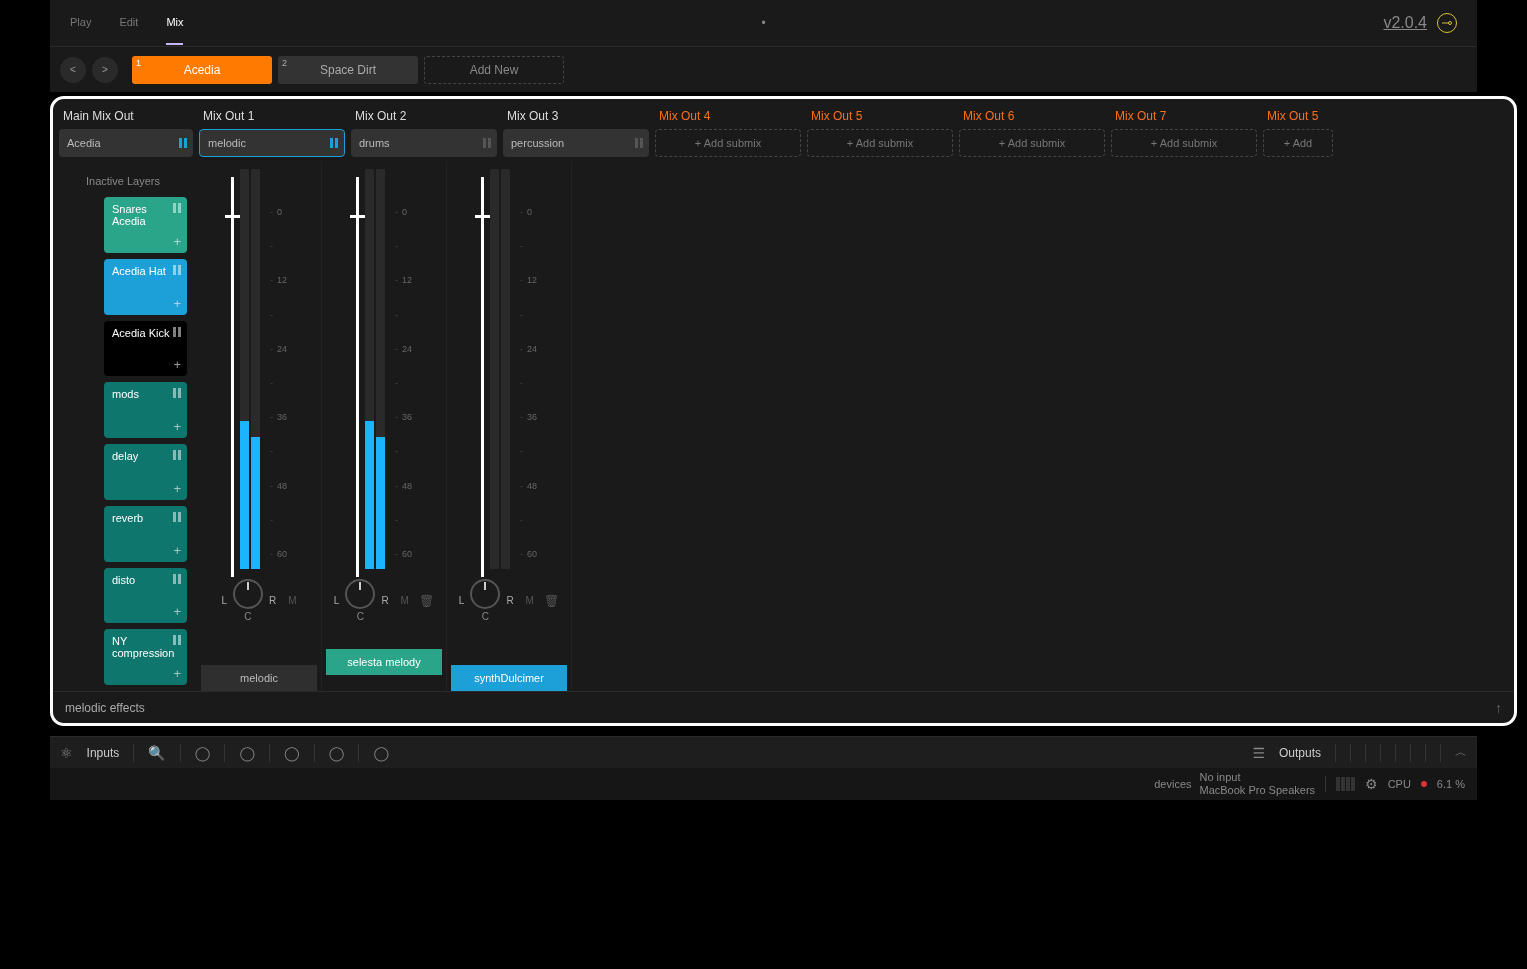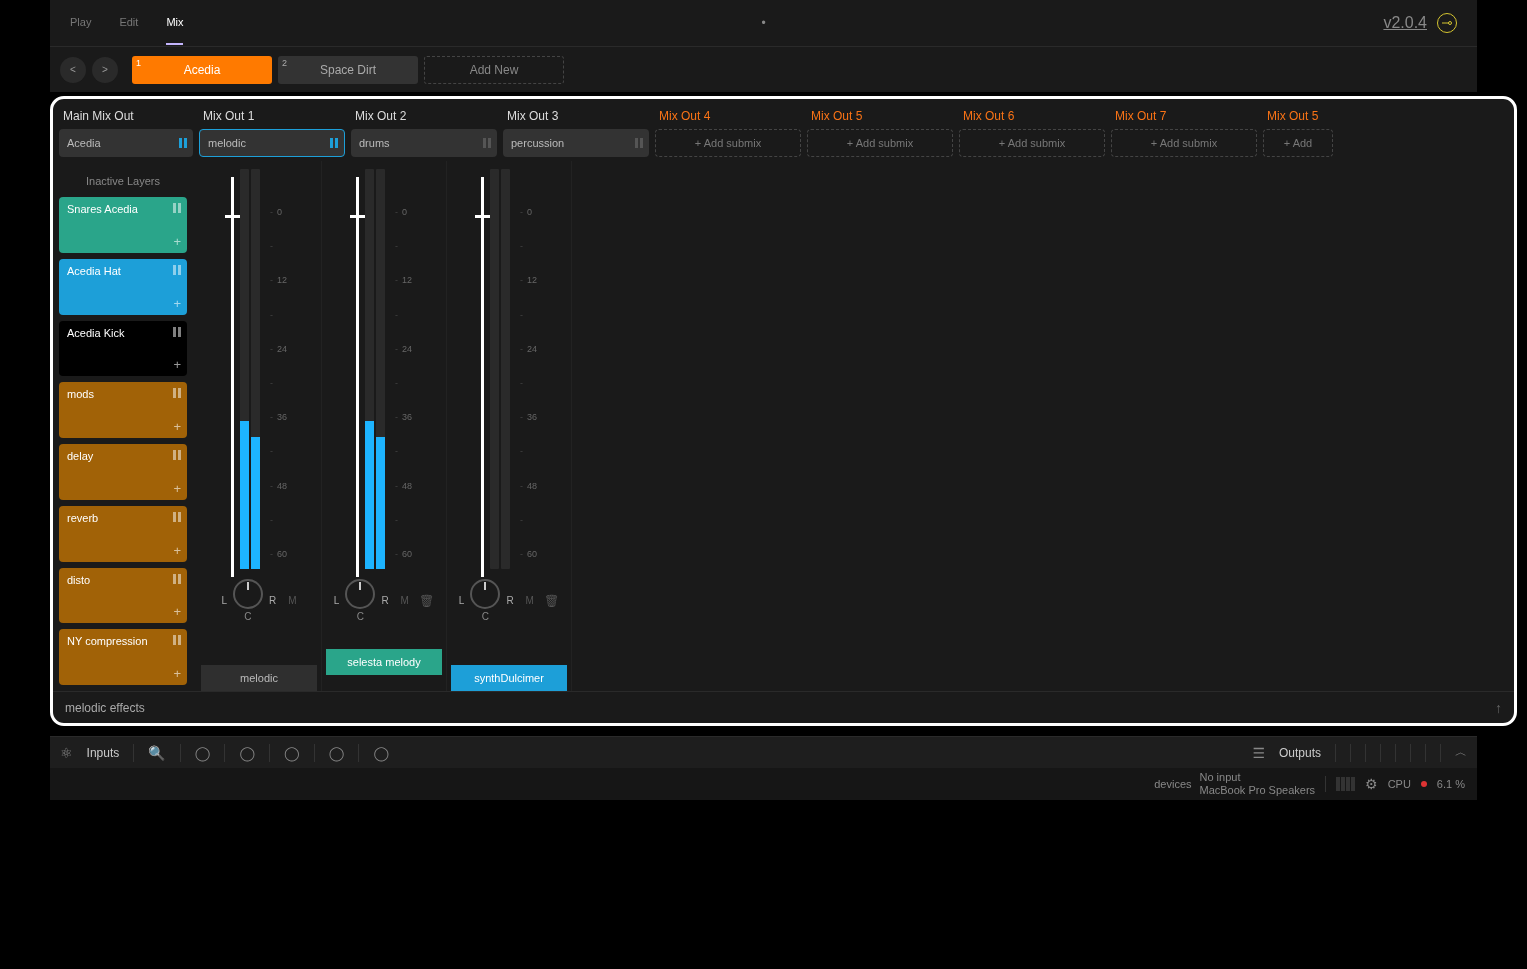--- a/index.html
+++ b/index.html
@@ -35,28 +35,28 @@
 .mix-out-value.selected { border: 1px solid #1d9fd8; }
 .mix-out-value .drag-bars { position: absolute; right: 6px; display: flex; gap: 2px; }
 .drag-bars span { width: 3px; height: 10px; background: #555; }
 .drag-bars.blue span { background: #1d9fd8; }
 .add-submix { height: 28px; border: 1px dashed #444; border-radius: 4px; display: flex; align-items: center; justify-content: center; color: #777; font-size: 11px; }
 
 
 .mixer-body { flex: 1; display: flex; overflow: hidden; }
 .sidebar { width: 140px; padding: 6px; display: flex; flex-direction: column; gap: 6px; }
 .inactive-hdr { font-size: 11px; color: #888; text-align: center; padding: 8px 0 4px; }
-.layer { height: 60px; border-radius: 4px; padding: 6px 8px; font-size: 11px; color: #fff; position: relative; display: flex; align-items: flex-start; }
+.layer { height: 60px; border-radius: 4px; padding: 6px 8px; font-size: 11px; color: #fff; position: relative; display: flex; align-items: flex-start; margin-left: 45px; }
 .layer .plus { position: absolute; right: 6px; bottom: 4px; color: rgba(255,255,255,0.6); font-size: 13px; }
 .layer .bars { position: absolute; right: 6px; top: 6px; display: flex; gap: 2px; }
 .layer .bars span { width: 3px; height: 10px; background: rgba(255,255,255,0.5); }
 .layer.teal { background: #2aa58a; }
 .layer.cyan { background: #1d9fd8; }
 .layer.cyan2 { background: #000000; }
-.layer.purple { background: #a16207; }
+.layer.purple { background: #0f766e; }
 
 
 .channels { flex: 1; display: flex; padding: 0 0 0 4px; }
 .channel { width: 125px; display: flex; flex-direction: column; align-items: center; padding: 8px 4px 0; position: relative; border-right: 1px solid #222; }
 .fader-area { display: flex; height: 400px; gap: 6px; align-items: flex-start; }
 .fader-track { width: 3px; height: 100%; background: #333; position: relative; margin-top: 8px; }
 .fader-thumb { position: absolute; left: -6px; top: 38px; width: 15px; height: 3px; background: #fff; }
 .fader-line { position: absolute; left: 0; top: 0; width: 3px; height: 100%; background: #fff; }
 .meter-pair { display: flex; gap: 2px; height: 100%; margin-top: 0px; }
 .meter { width: 9px; height: 100%; background: #2a2a2a; position: relative; border-radius: 1px; }

